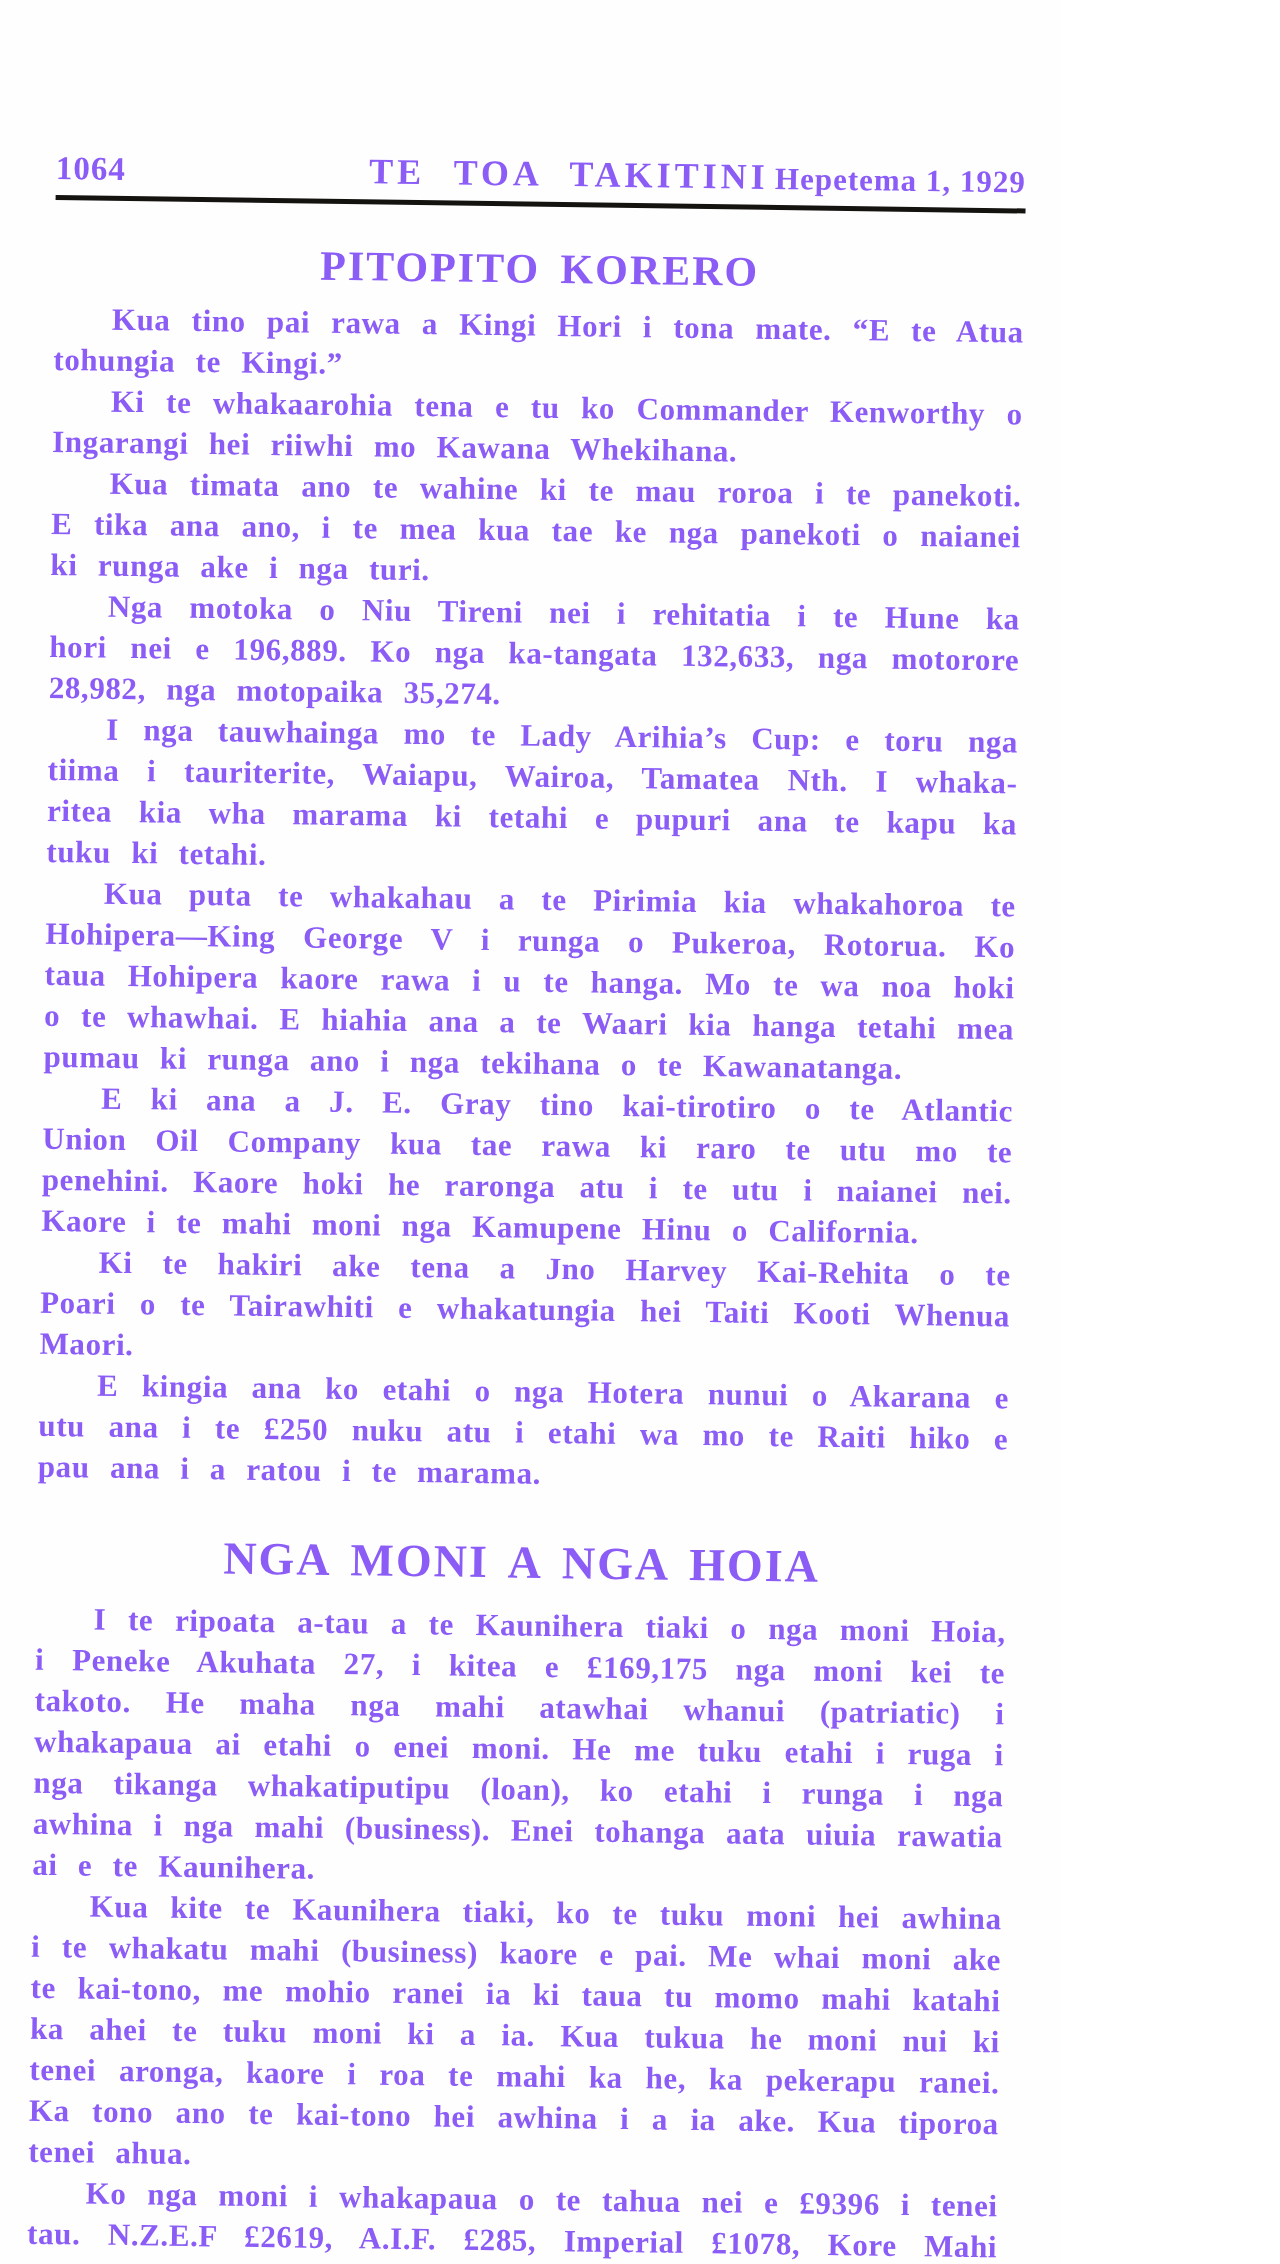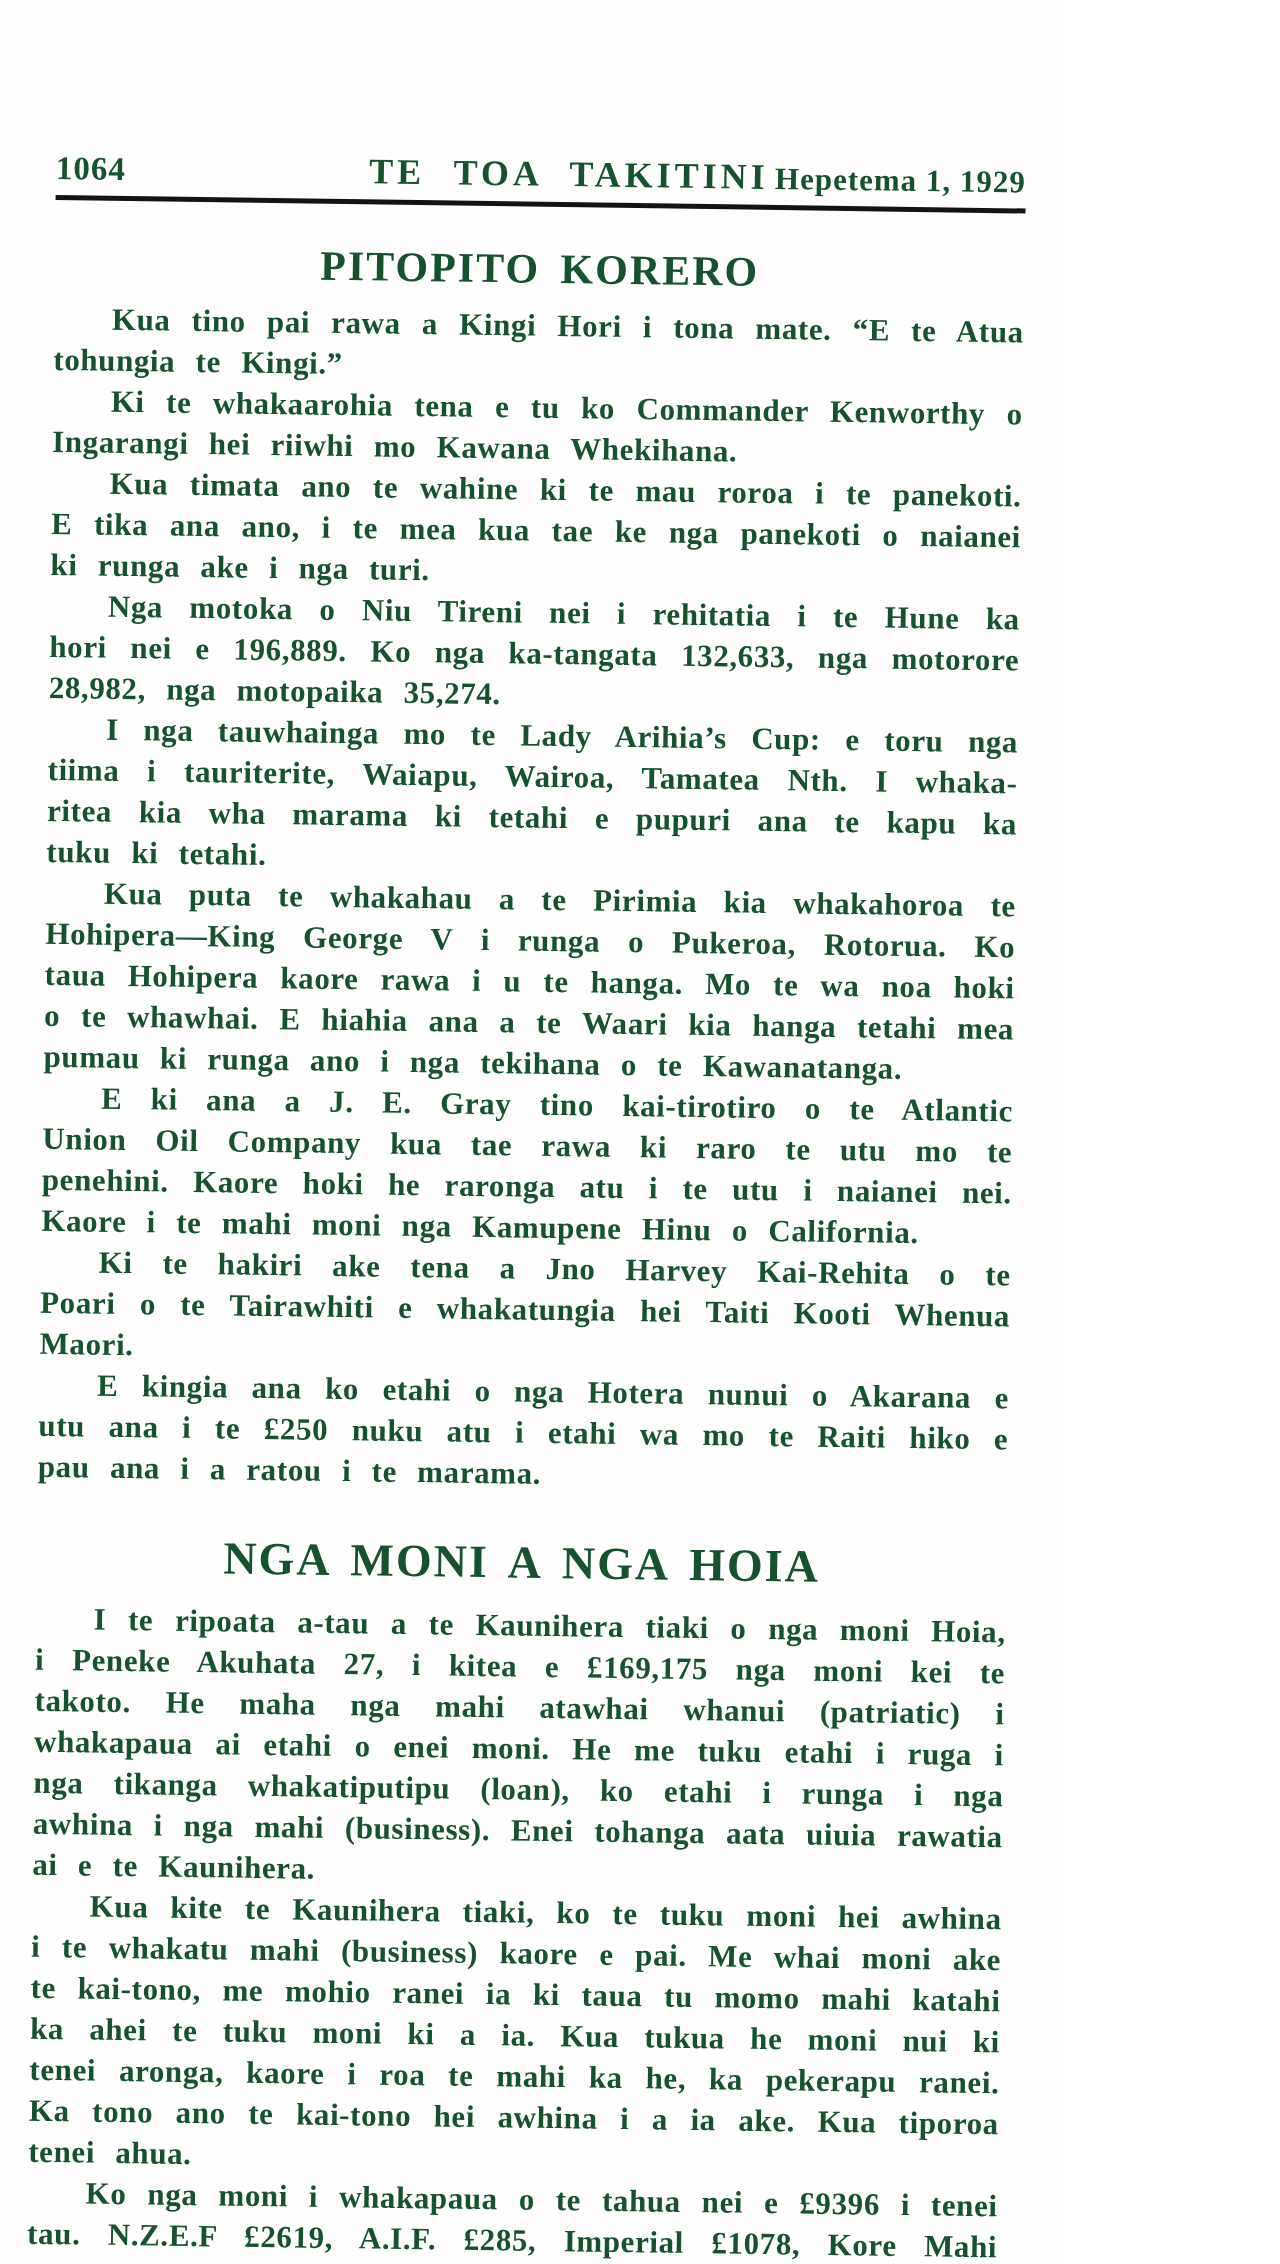--- a/index.html
+++ b/index.html
@@ -6,21 +6,21 @@
     margin: 0;
     padding: 0;
     background: #ffffff;
   }
   .page {
     position: relative;
     width: 1062px;
     height: 2264px;
     background: #fefefe;
     overflow: hidden;
-    color: #14532d;
+    color: #8b5cf6;
     font-family: "Liberation Serif", "DejaVu Serif", serif;
   }
   .scan-content {
     position: absolute;
     top: 0; left: 0; right: 0;
     transform: rotate(0.8deg);
     transform-origin: 60px 170px;
     padding: 146px 36px 0 56px;
   }
   

